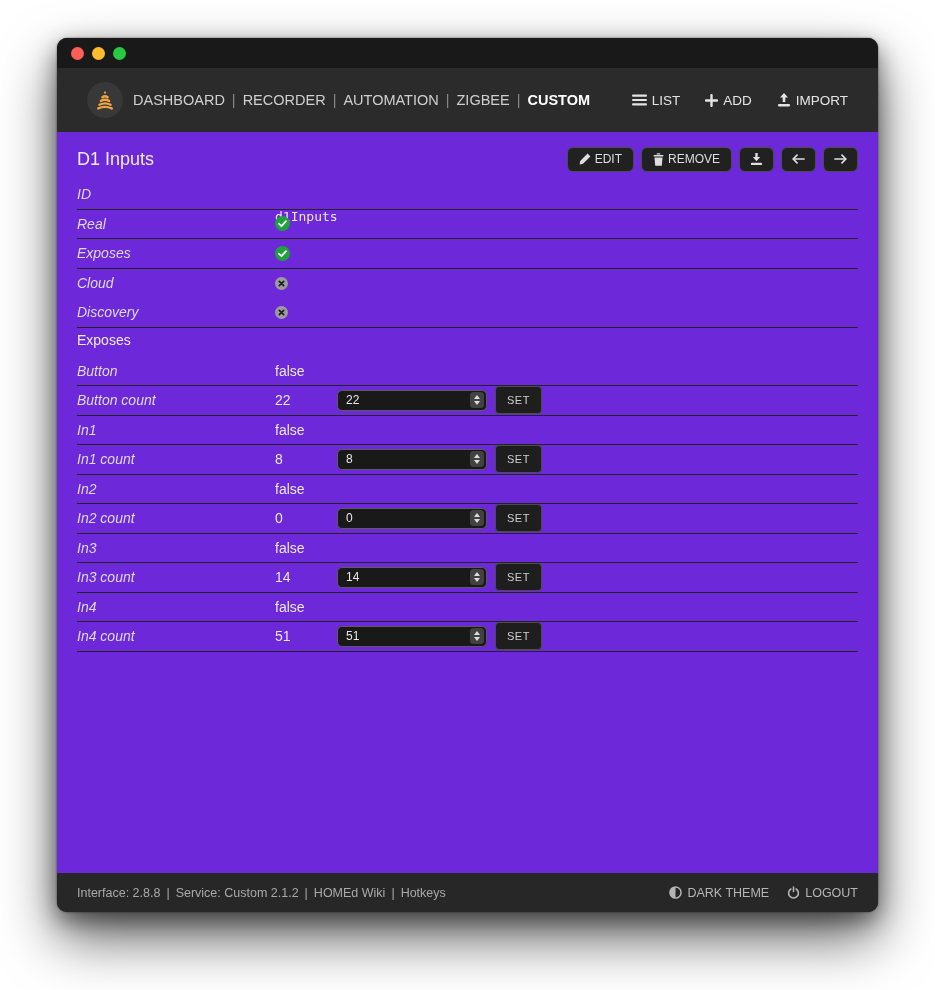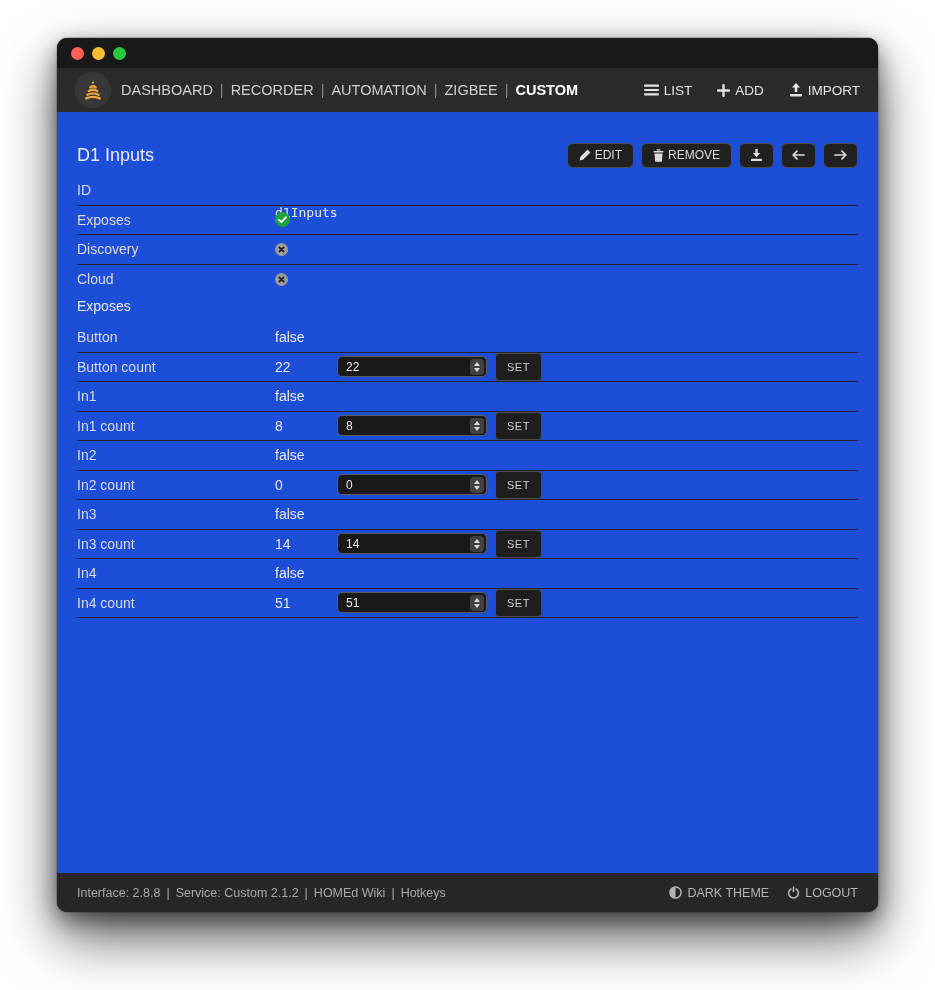--- a/index.html
+++ b/index.html
@@ -12,46 +12,46 @@
     box-shadow:0 26px 55px rgba(0,0,0,0.62), 0 8px 22px rgba(0,0,0,0.45), 0 0 2px rgba(0,0,0,0.6);
   }
   
   .titlebar { height:30px; background:#191919; display:flex; align-items:center; padding:0 14px; flex:none; }
   .lights { display:flex; gap:8px; }
   .light { width:13px; height:13px; border-radius:50%; }
   .light.red { background:#ff5f57; }
   .light.yellow { background:#febc2e; }
   .light.green { background:#28c840; }
   
-  .nav { height:44px; background:#2b2b2b; display:flex; align-items:center; padding:0 18px; flex:none; }
+  .nav { height:64px; background:#2b2b2b; display:flex; align-items:center; padding:0 30px; flex:none; }
   .logo { width:36px; height:36px; border-radius:50%; background:#383838; display:flex; align-items:center; justify-content:center; margin-right:10px; flex:none; }
   .nav-links { display:flex; align-items:center; gap:7px; font-size:14.5px; color:#cfcfcf; white-space:nowrap; }
   .nav-sep { color:#8a8a8a; }
   .nav-item { cursor:pointer; }
   .nav-item.active { color:#ffffff; font-weight:bold; }
   .nav-actions { margin-left:auto; display:flex; align-items:center; gap:25px; font-size:13.5px; color:#e4e4e4; white-space:nowrap; }
   .nav-action { display:flex; align-items:center; gap:5px; cursor:pointer; }
   .nav-action svg { display:block; }
   
-  .main { flex:1; background:#1d4ed8; padding:16px 20px; overflow:hidden; color:#e2e2e2; }
+  .main { flex:1; background:#6d28d9; padding:0 20px; overflow:hidden; color:#e2e2e2; }
   .page-head { display:flex; align-items:center; margin-top:12px; height:30px; }
   .page-title { font-size:18px; color:#ececec; }
   .toolbar { margin-left:auto; display:flex; align-items:center; gap:7px; }
   .btn {
     display:flex; align-items:center; gap:4px; height:25px; padding:0 11px;
     background:#212121; border:1px solid #4d4d4d; border-radius:6px;
     color:#dedede; font-size:12px; font-family:inherit; cursor:pointer; white-space:nowrap;
   }
   .btn.icon-only { padding:0 10px; }
   .btn svg { display:block; }
   
   .rows { margin-top:6px; }
   .row { display:flex; align-items:center; height:29.5px; border-bottom:1px solid #242424; font-size:14px; }
   .row.no-border { border-bottom:none; }
-  .row-label { width:198px; flex:none; color:#dcdcdc; }
+  .row-label { width:198px; flex:none; color:#dcdcdc;font-style:italic; }
   .row-value { color:#e8e8e8; }
   .row-value.mono { font-family:"DejaVu Sans Mono", monospace; font-size:13px;margin-top:44px; }
   .count-value { width:62px; flex:none; color:#e8e8e8; }
   .status-icon { display:flex; align-items:center; }
   .exposes-head { font-size:14px; color:#ececec; margin-top:4px; margin-bottom:9px; }
   
   .num-wrap { position:relative; width:150px; height:21px; flex:none; margin-right:8px; }
   .num-input {
     width:100%; height:100%; background:#191919; border:1px solid #5c5c5c; border-radius:5px;
     color:#e8e8e8; font-size:12px; font-family:inherit; padding:0 20px 0 8px; outline:none;
@@ -173,39 +173,48 @@
         </button>
       </div>
     </div>
 
     <div class="rows">
       <div class="row">
         <span class="row-label">ID</span>
         <span class="row-value mono">d1Inputs</span>
       </div>
       <div class="row">
+        <span class="row-label">Real</span>
+        <span class="status-icon">
+          <svg width="15" height="15" viewBox="0 0 15 15">
+              <circle cx="7.5" cy="7.5" r="7.5" fill="#1ea33c"></circle>
+              <path d="M4 7.8 L6.5 10.2 L11 5.2" fill="none" stroke="#ffffff" stroke-width="1.8" stroke-linecap="round" stroke-linejoin="round"></path>
+            </svg>
+        </span>
+      </div>
+      <div class="row">
         <span class="row-label">Exposes</span>
         <span class="status-icon">
           <svg width="15" height="15" viewBox="0 0 15 15">
               <circle cx="7.5" cy="7.5" r="7.5" fill="#1ea33c"></circle>
               <path d="M4 7.8 L6.5 10.2 L11 5.2" fill="none" stroke="#ffffff" stroke-width="1.8" stroke-linecap="round" stroke-linejoin="round"></path>
             </svg>
         </span>
       </div>
-      <div class="row">
-        <span class="row-label">Discovery</span>
+      <div class="row no-border">
+        <span class="row-label">Cloud</span>
         <span class="status-icon">
           <svg width="13" height="13" viewBox="0 0 13 13">
               <circle cx="6.5" cy="6.5" r="6.5" fill="#9c9c9c"></circle>
               <path d="M4.3 4.3 L8.7 8.7 M8.7 4.3 L4.3 8.7" stroke="#1d1d1d" stroke-width="1.7" stroke-linecap="round"></path>
             </svg>
         </span>
       </div>
-      <div class="row no-border">
-        <span class="row-label">Cloud</span>
+      <div class="row">
+        <span class="row-label">Discovery</span>
         <span class="status-icon">
           <svg width="13" height="13" viewBox="0 0 13 13">
               <circle cx="6.5" cy="6.5" r="6.5" fill="#9c9c9c"></circle>
               <path d="M4.3 4.3 L8.7 8.7 M8.7 4.3 L4.3 8.7" stroke="#1d1d1d" stroke-width="1.7" stroke-linecap="round"></path>
             </svg>
         </span>
       </div>
     </div>
 
     <div class="exposes-head">Exposes</div>

